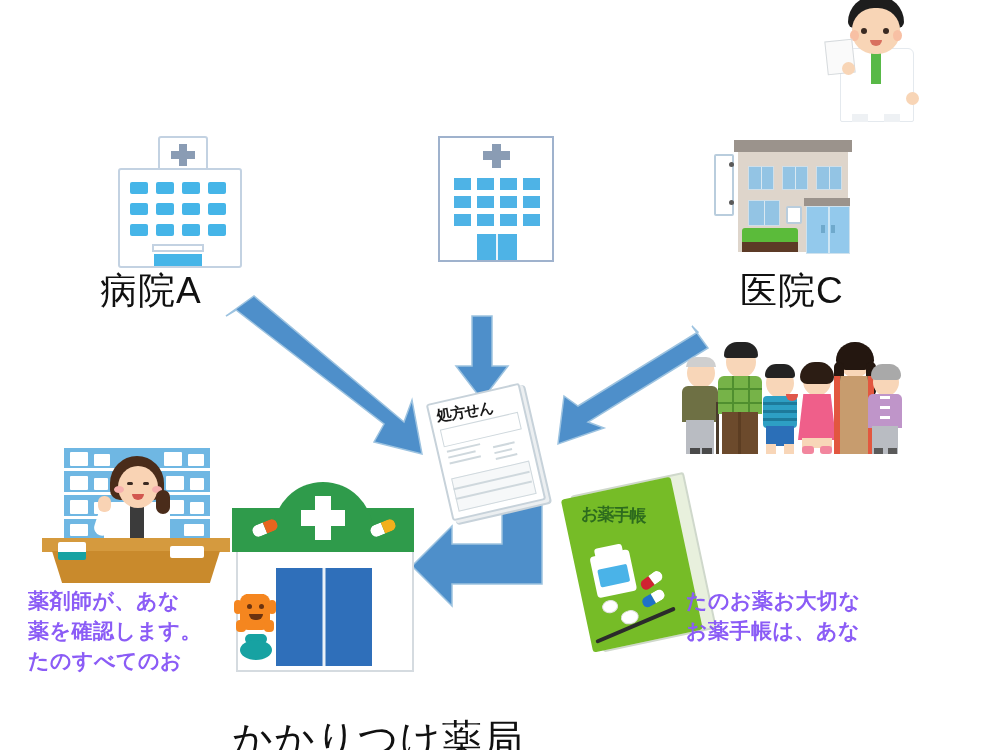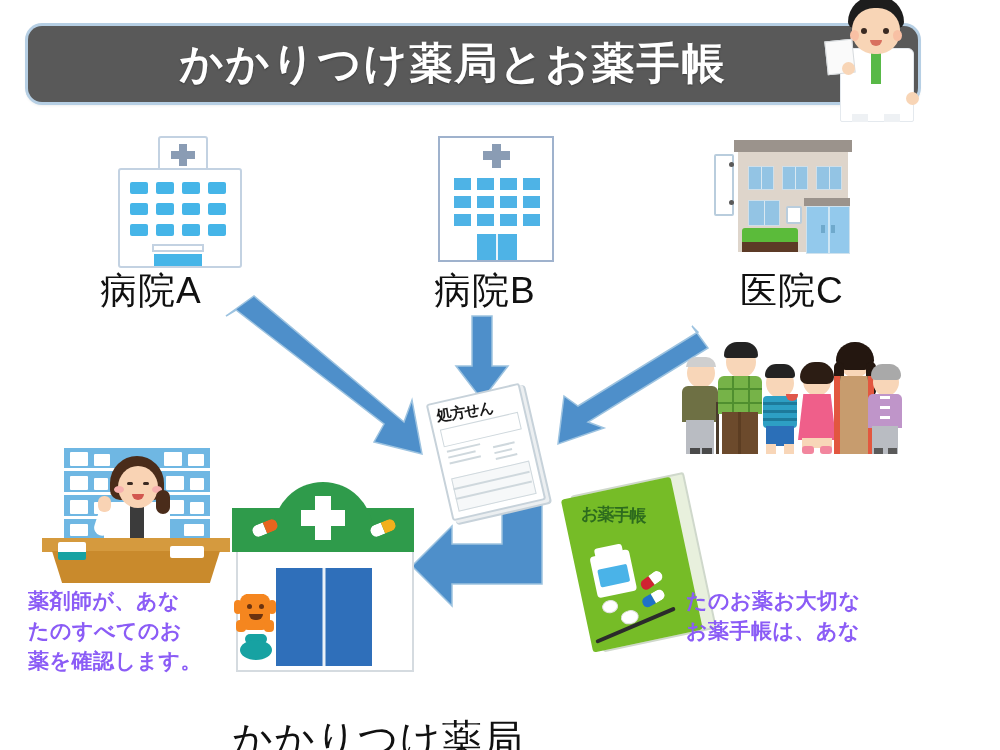--- a/index.html
+++ b/index.html
@@ -250,23 +250,20 @@
   .tp-coat { position:absolute; left:14px; top:52px; width:72px; height:72px; background:#ffffff; border:1px solid #e4e9ee; border-radius:6px 6px 2px 2px; }
   .tp-tie { position:absolute; left:45px; top:52px; width:10px; height:36px; background:#58b947; }
   .tp-paper { position:absolute; left:0px; top:44px; width:26px; height:32px; background:#fafafa; border:1px solid #d6dadd; transform:rotate(-6deg); }
   .tp-hand { position:absolute; width:13px; height:13px; background:#f8d5b6; border-radius:50%; }
 </style>
 </head>
 <body>
 
 <div id="stage">
 
-  <div class="abs" id="title-banner">
-    <div id="title-text">かかりつけ薬局とお薬手帳</div>
-  </div>
 
   <div class="abs" id="top-pharmacist">
     <div class="tp-coat"></div>
     <div class="tp-tie"></div>
     <div class="tp-hair"></div>
     <div class="tp-face">
       <div class="abs" style="left:9px;top:20px;width:6px;height:6px;border-radius:50%;background:#3a2a22;"></div>
       <div class="abs" style="left:31px;top:20px;width:6px;height:6px;border-radius:50%;background:#3a2a22;"></div>
       <div class="abs" style="left:18px;top:32px;width:12px;height:6px;border-radius:0 0 8px 8px;background:#d8705f;"></div>
       <div class="abs" style="left:-2px;top:22px;width:9px;height:11px;border-radius:50%;background:#f8c0a4;"></div>
@@ -319,21 +316,20 @@
       <div class="abs winB" style="left:60px; top:58px; width:17px; height:12px;"></div>
       <div class="abs winB" style="left:83px; top:58px; width:17px; height:12px;"></div>
       <div class="abs winB" style="left:14px; top:76px; width:17px; height:12px;"></div>
       <div class="abs winB" style="left:37px; top:76px; width:17px; height:12px;"></div>
       <div class="abs winB" style="left:60px; top:76px; width:17px; height:12px;"></div>
       <div class="abs winB" style="left:83px; top:76px; width:17px; height:12px;"></div>
       <div class="abs winB" style="left:37px; top:96px; width:40px; height:26px;"></div>
       <div class="abs" style="left:56px; top:96px; width:2px; height:26px; background:#eaf4fb;"></div>
     </div>
   </div>
-  <div class="abs node-label" style="left:434px; top:266px;">病院B</div>
 
   <div class="abs" style="left:714px; top:140px; width:146px; height:124px;">
     <div class="abs clinic-sign" style="left:0px; top:14px; width:16px; height:58px;"></div>
     <div class="abs" style="left:15px; top:22px; width:5px; height:5px; background:#5a5a5a; border-radius:50%;"></div>
     <div class="abs" style="left:15px; top:60px; width:5px; height:5px; background:#5a5a5a; border-radius:50%;"></div>
     <div class="abs clinic-roof" style="left:20px; top:0px; width:118px; height:12px;"></div>
     <div class="abs clinic-wall" style="left:24px; top:12px; width:110px; height:100px;">
       <div class="abs clinic-win" style="left:10px; top:14px; width:24px; height:22px;"></div>
       <div class="abs clinic-win" style="left:44px; top:14px; width:24px; height:22px;"></div>
       <div class="abs clinic-win" style="left:78px; top:14px; width:24px; height:22px;"></div>
@@ -473,22 +469,22 @@
     </div>
     <div class="counter-top"></div>
     <div class="counter-front"></div>
     <div class="abs" style="left:16px; top:94px; width:28px; height:12px; background:#ffffff; border-radius:2px;"></div>
     <div class="abs" style="left:16px; top:104px; width:28px; height:8px; background:#17a2a2; border-radius:0 0 2px 2px;"></div>
     <div class="abs" style="left:128px; top:98px; width:34px; height:12px; background:#ffffff; border-radius:2px;"></div>
   </div>
 
   <div class="abs para" style="left:28px; top:586px; width:200px;">
     <div>薬剤師が、あな</div>
+    <div>薬を確認します。</div>
     <div>たのすべてのお</div>
-    <div>薬を確認します。</div>
   </div>
 
   <div class="abs" id="family">
 
     <div class="person" style="left:2px; width:44px; height:96px;">
       <div class="p-head" style="left:9px; top:0; width:28px; height:30px;"></div>
       <div class="p-hair" style="left:8px; top:-1px; width:30px; height:10px; background:#cfcfcf; border-radius:15px 15px 0 0;"></div>
       <div class="p-torso" style="left:4px; top:28px; width:36px; height:36px; background:#6e7044; border-radius:6px 6px 0 0;"></div>
       <div class="p-legs" style="left:8px; top:62px; width:28px; height:34px; background:#b9bcc2;"></div>
       <div class="abs" style="left:38px; top:44px; width:3px; height:52px; background:#4a3b2c;"></div>

